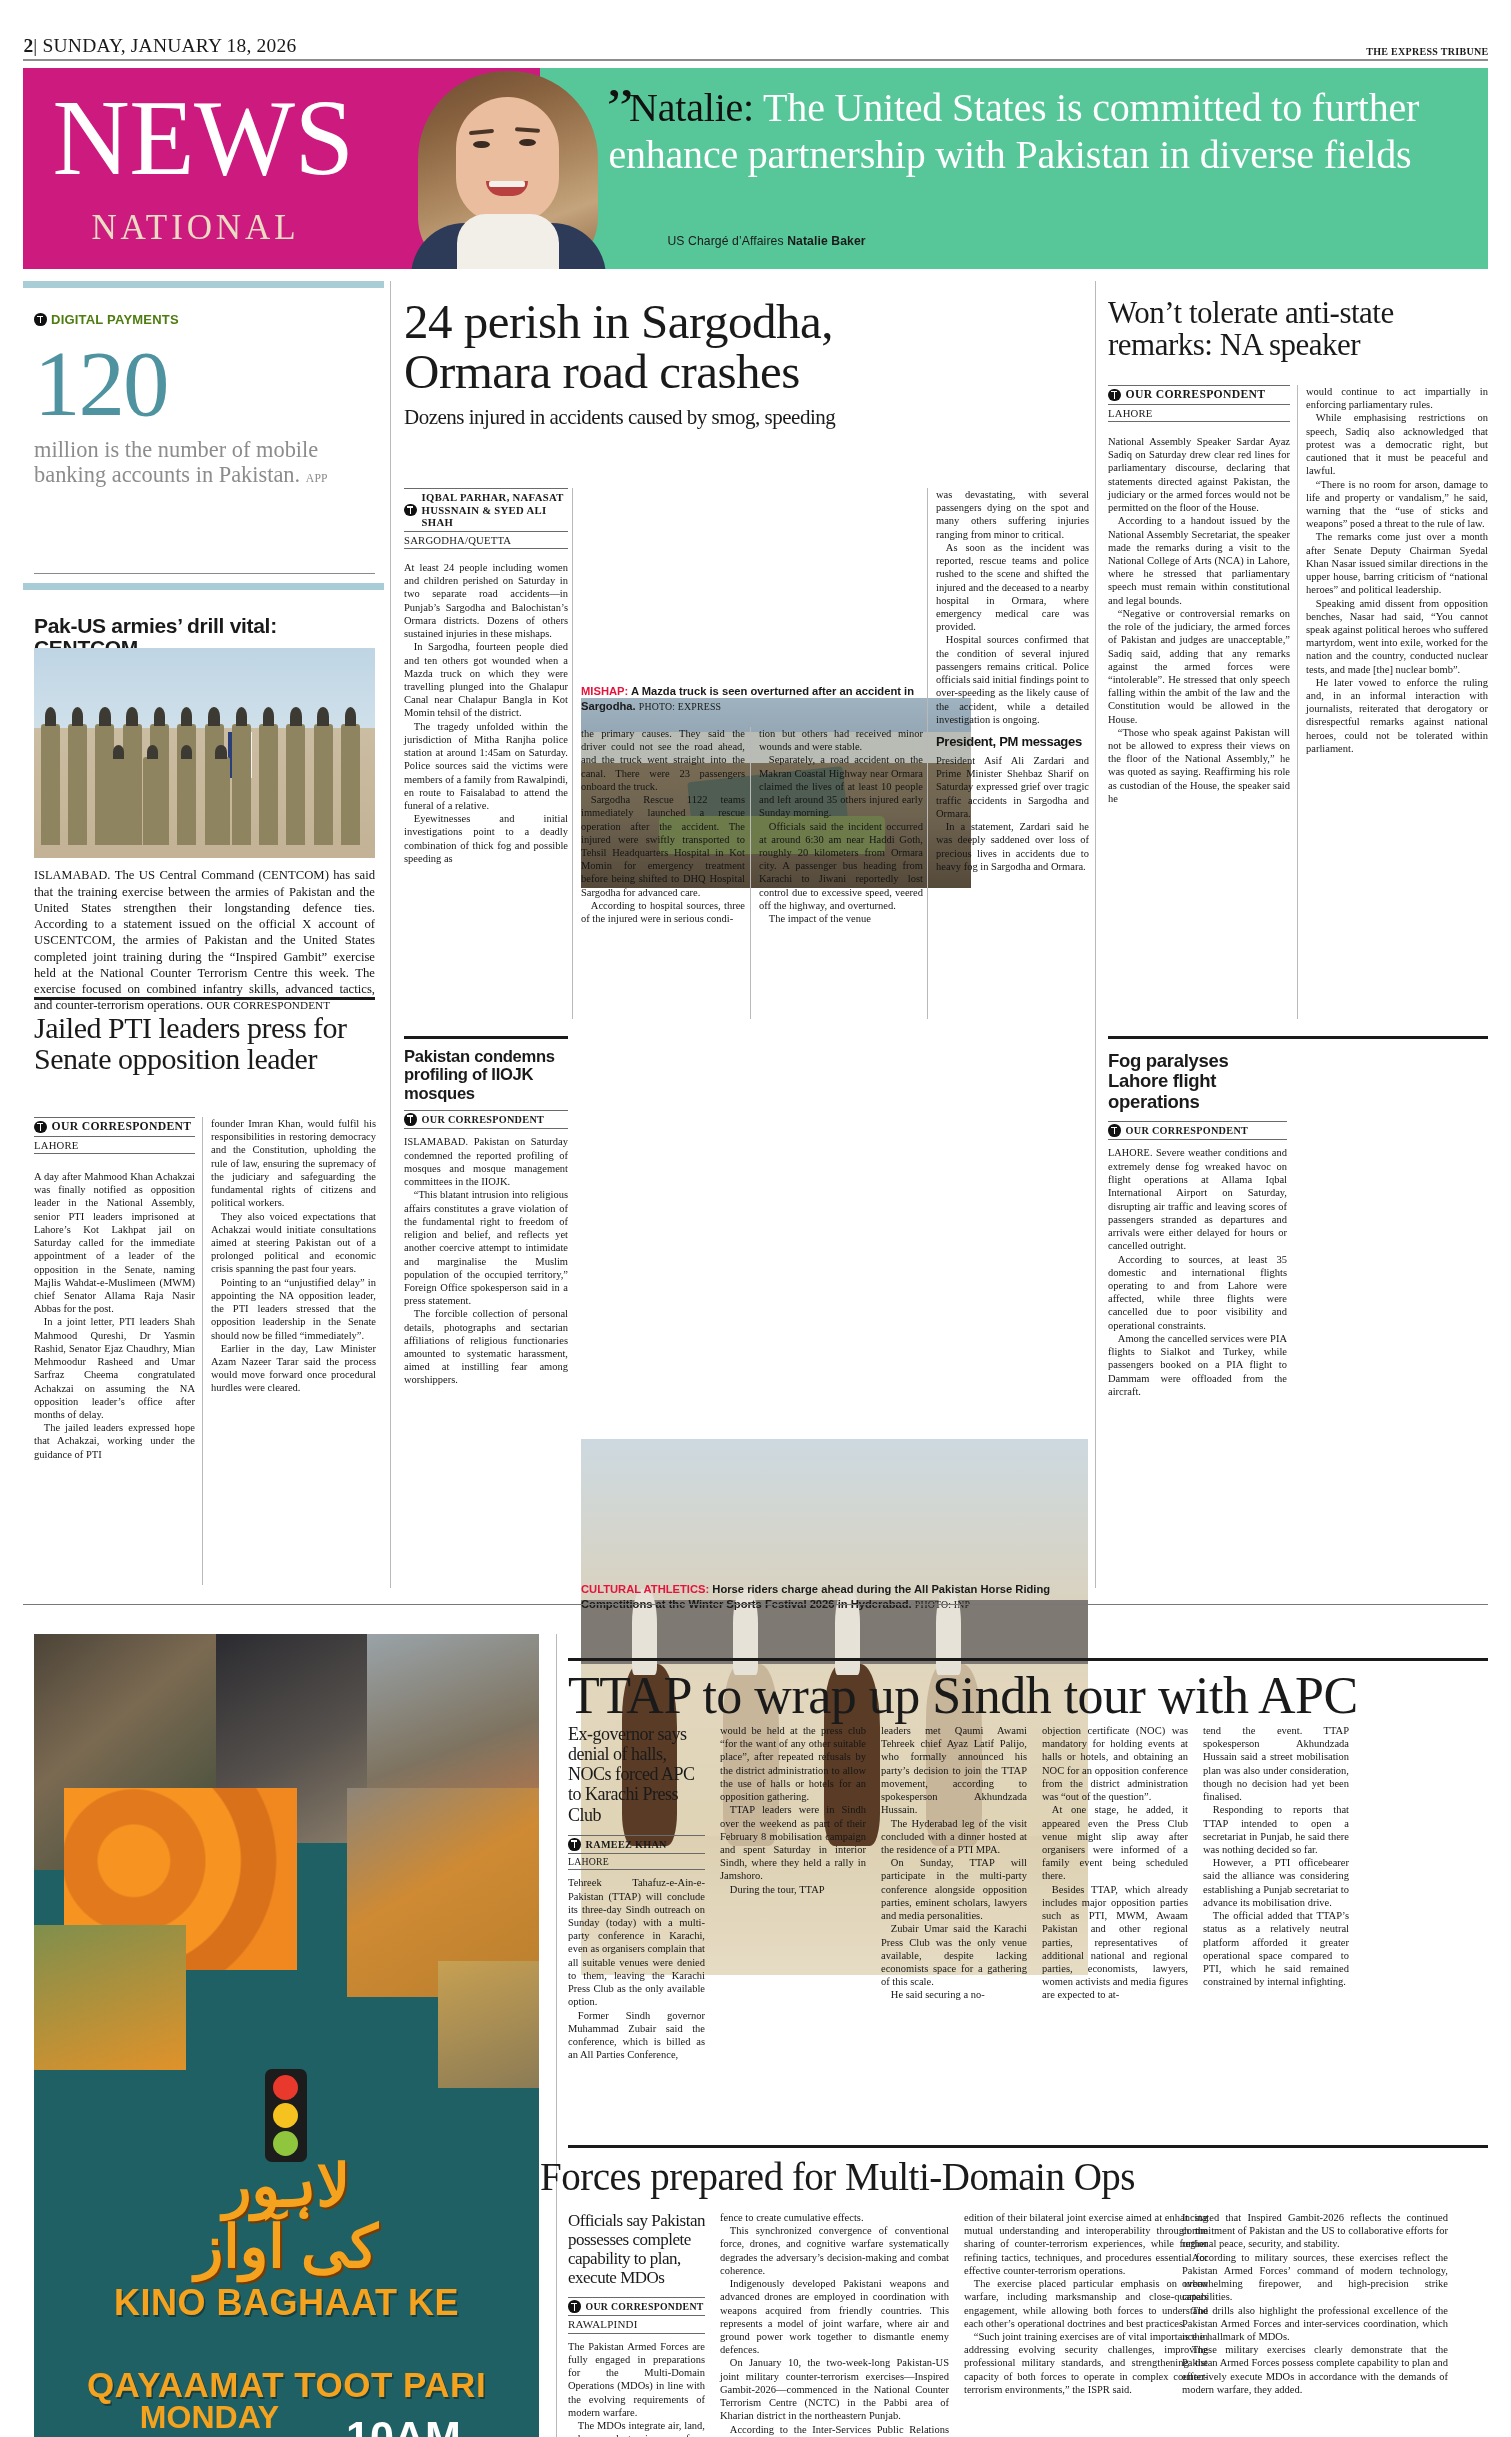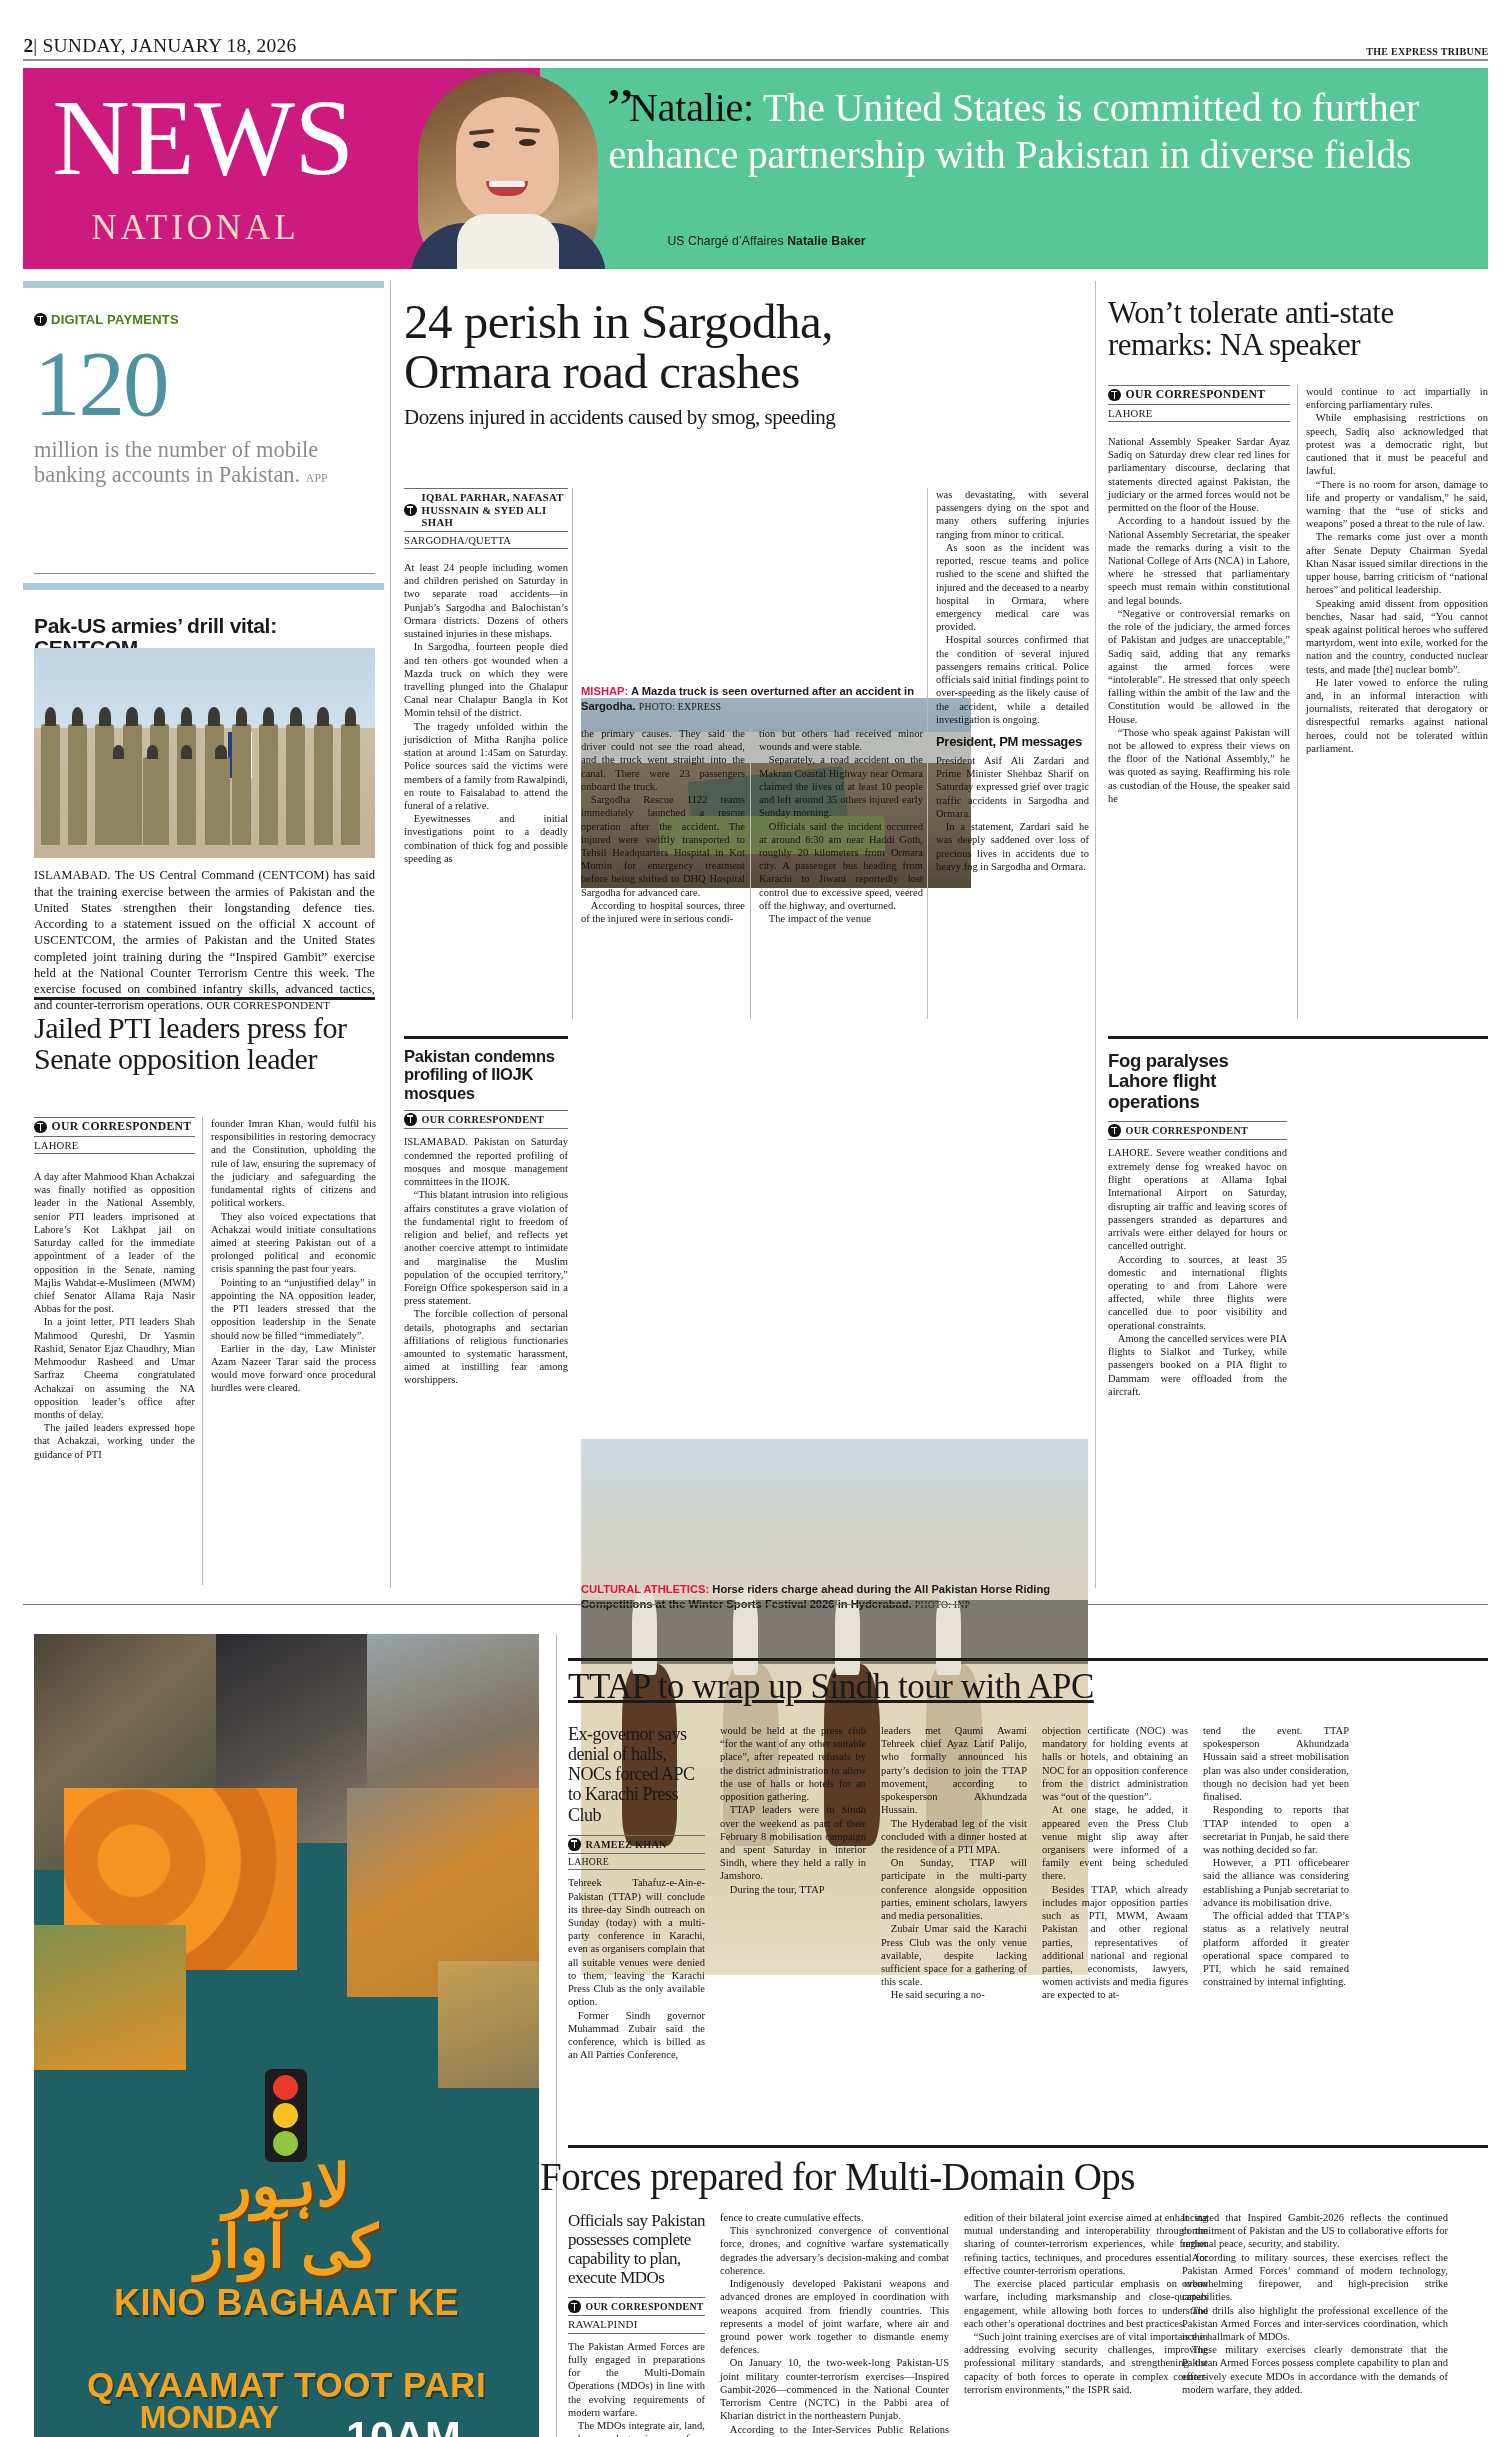--- a/index.html
+++ b/index.html
@@ -484,21 +484,21 @@
       <div class="ad-l4">MONDAY</div>
       <div class="ad-l4">19-01-2026</div>
     </div>
     <div class="ad-time" style="position:absolute; left:312px; top:778px;">10AM</div>
 
   </div>
 
   <div class="vline" style="left:556px; top:1634px; height:873px;"></div>
   <div class="hrule" style="left:568px; top:1658px; width:920px; height:3.4px;"></div>
   <div style="position:absolute; left:568px; top:1669px; width:920px;">
-    <div class="hd-serif" style="font-size:35px; line-height:1.02;text-decoration:underline;">TTAP to wrap up Sindh tour with APC</div>
+    <div class="hd-serif" style="font-size:52px; line-height:1.02;">TTAP to wrap up Sindh tour with APC</div>
   </div>
 
   <div style="position:absolute; left:568px; top:1724px; width:137px;">
     <div class="hd-serif" style="font-size:18px; line-height:1.12;">Ex-governor says denial of halls, NOCs forced APC to Karachi Press Club</div>
     <div class="kicker-row" style="margin-top:9.8px;">
       <span class="t-logo"></span>
       <span class="corr" style="font-size:10.2px;">RAMEEZ KHAN</span>
     </div>
     <div class="dateline-row" style="font-size:9.8px;">LAHORE</div>
     <div class="col-body" style="margin-top:5.9px;">
@@ -509,21 +509,21 @@
 
   <div class="col-body" style="position:absolute; left:720px; top:1724px; width:146px;">
     <p class="first">would be held at the press club “for the want of any other suitable place”, after repeated refusals by the district administration to allow the use of halls or hotels for an opposition gathering.</p>
     <p>TTAP leaders were in Sindh over the weekend as part of their February 8 mobilisation campaign and spent Saturday in interior Sindh, where they held a rally in Jamshoro.</p>
     <p>During the tour, TTAP</p>
   </div>
   <div class="col-body" style="position:absolute; left:881px; top:1724px; width:146px;">
     <p class="first">leaders met Qaumi Awami Tehreek chief Ayaz Latif Palijo, who formally announced his party’s decision to join the TTAP movement, according to spokesperson Akhundzada Hussain.</p>
     <p>The Hyderabad leg of the visit concluded with a dinner hosted at the residence of a PTI MPA.</p>
     <p>On Sunday, TTAP will participate in the multi-party conference alongside opposition parties, eminent scholars, lawyers and media personalities.</p>
-    <p>Zubair Umar said the Karachi Press Club was the only venue available, despite lacking sufficient space for a gathering of this scale.</p>
+    <p>Zubair Umar said the Karachi Press Club was the only venue available, despite lacking economists space for a gathering of this scale.</p>
     <p>He said securing a no-</p>
   </div>
   <div class="col-body" style="position:absolute; left:1042px; top:1724px; width:146px;">
     <p class="first">objection certificate (NOC) was mandatory for holding events at halls or hotels, and obtaining an NOC for an opposition conference from the district administration was “out of the question”.</p>
     <p>At one stage, he added, it appeared even the Press Club venue might slip away after organisers were informed of a family event being scheduled there.</p>
     <p>Besides TTAP, which already includes major opposition parties such as PTI, MWM, Awaam Pakistan and other regional parties, representatives of additional national and regional parties, economists, lawyers, women activists and media figures are expected to at-</p>
   </div>
   <div class="col-body" style="position:absolute; left:1203px; top:1724px; width:146px;">
     <p class="first">tend the event. TTAP spokesperson Akhundzada Hussain said a street mobilisation plan was also under consideration, though no decision had yet been finalised.</p>
     <p>Responding to reports that TTAP intended to open a secretariat in Punjab, he said there was nothing decided so far.</p>

